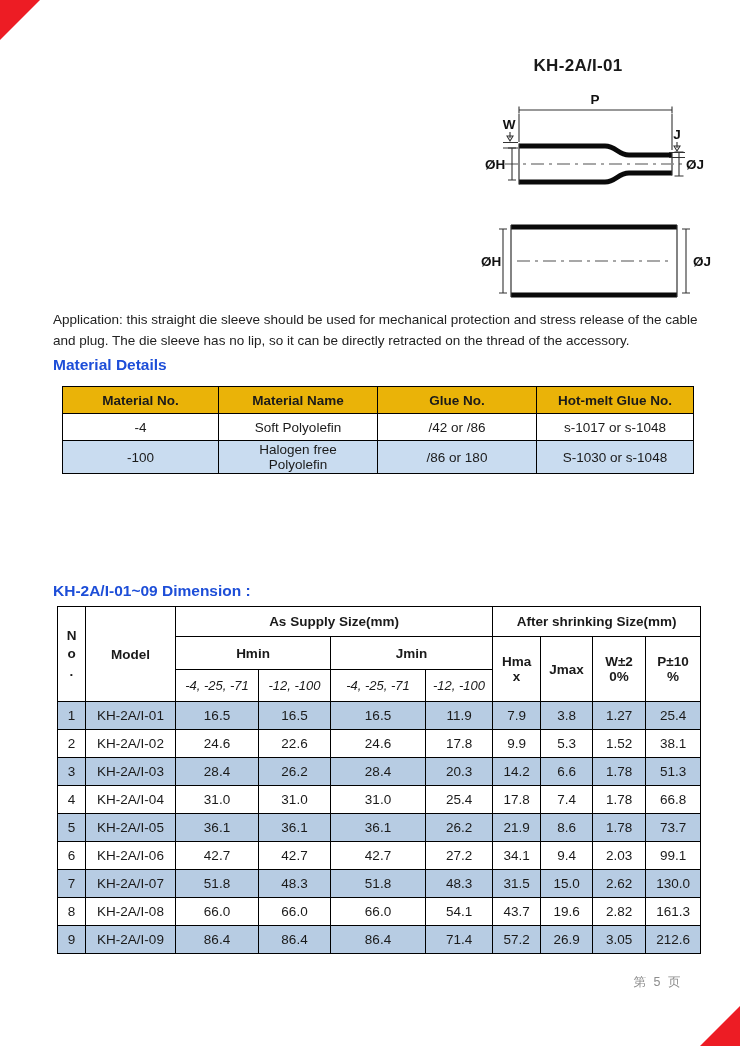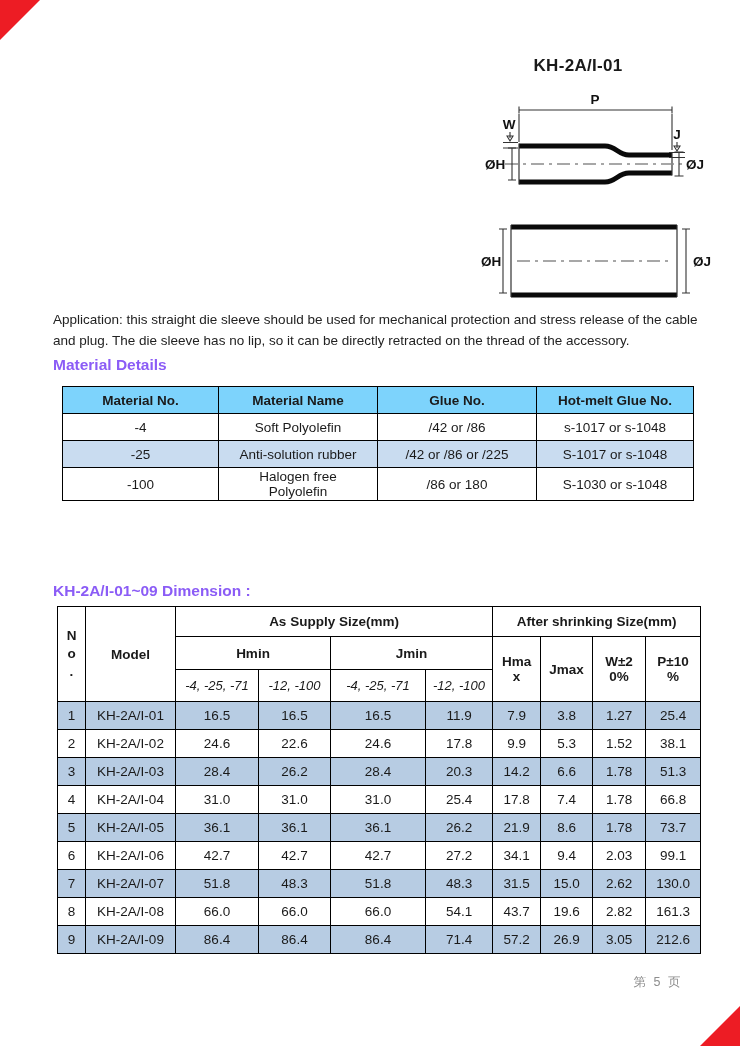--- a/index.html
+++ b/index.html
@@ -12,31 +12,31 @@
   .corner.br{right:0;bottom:0;border-bottom:40px solid #ed1c24;border-left:40px solid transparent;}
 
   .title{position:absolute;left:478px;top:56px;width:200px;text-align:center;
          font-size:17px;font-weight:bold;letter-spacing:.3px;}
 
   .drawing{position:absolute;left:465px;top:88px;}
 
   .application{position:absolute;left:53px;top:309px;width:660px;
                font-size:13.5px;line-height:21px;white-space:pre-line;color:#222;}
 
-  .heading{position:absolute;margin:0;font-size:15.5px;font-weight:bold;color:#8b5cf6;}
+  .heading{position:absolute;margin:0;font-size:15.5px;font-weight:bold;color:#1d4ed8;}
   .h-material{left:53px;top:356px;}
   .h-dim{left:53px;top:582px;}
 
   table{border-collapse:collapse;table-layout:fixed;}
   th,td{border:1px solid #000;text-align:center;vertical-align:middle;
         white-space:pre-line;padding:1px 3px;overflow:hidden;}
 
   
   .material-table{position:absolute;left:62px;top:386px;width:631px;font-size:13.5px;}
-  .material-table th{background:#7dd3fc;font-weight:bold;height:24px;}
+  .material-table th{background:#eab308;font-weight:bold;height:24px;}
   .material-table td{height:24px;}
   .material-table tbody tr:nth-child(even){background:#c9dcf0;}
 
   
   .dim-table{position:absolute;left:57px;top:606px;width:643px;font-size:13.5px;}
   .dim-table th{background:#fff;font-weight:bold;}
   .dim-table .r1 th{height:27px;}
   .dim-table .r2 th{height:30px;}
   .dim-table .r3 th{height:29px;font-weight:normal;font-size:13px;font-style:italic;}
   .dim-table td{height:25px;}
@@ -122,26 +122,20 @@
         <th>Glue No.</th>
         <th>Hot-melt Glue No.</th>
       </tr>
     </thead>
     <tbody id="material-tbody">
         <tr>
           <td>-4</td>
           <td>Soft Polyolefin</td>
           <td>/42 or /86</td>
           <td>s-1017 or s-1048</td>
-        </tr>
-        <tr>
-          <td>-25</td>
-          <td>Anti-solution rubber</td>
-          <td>/42 or /86 or /225</td>
-          <td>S-1017 or s-1048</td>
         </tr>
         <tr>
           <td>-100</td>
           <td>Halogen free
 Polyolefin</td>
           <td>/86 or 180</td>
           <td>S-1030 or s-1048</td>
         </tr>
       </tbody>
   </table>

